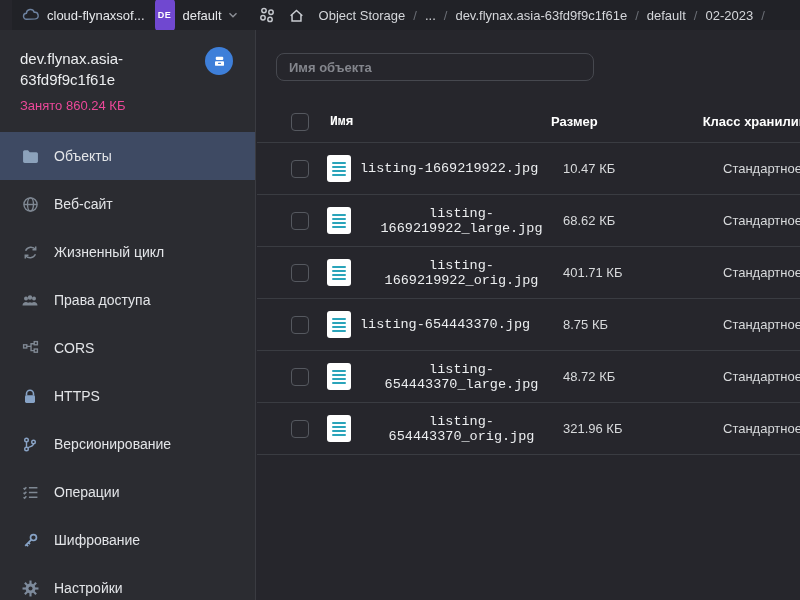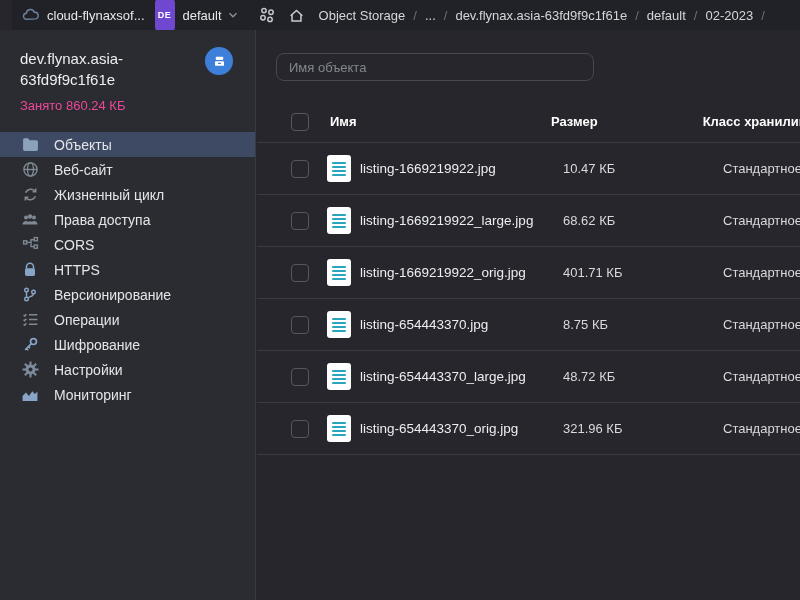--- a/index.html
+++ b/index.html
@@ -49,58 +49,59 @@
   }
   .bucket-usage { font-size:13px; color:#ec4899; margin-top:8px; }
   .bucket-action {
     position:absolute; top:17px; right:22px;
     width:28px; height:28px; border-radius:50%;
     background:#3e7fd9; border:none; cursor:pointer;
     display:flex; align-items:center; justify-content:center;
   }
   .nav { margin-top:19px; }
   .nav-item {
-    height:25px; display:flex; align-items:center;
+    height:48px; display:flex; align-items:center;
     padding-left:21px; cursor:pointer;
     font-size:14px; color:#e3e5e8;
   }
   .nav-item.active { background:#3e4a63; }
   .nav-ic { width:18px; height:18px; margin-right:15px; display:flex; align-items:center; justify-content:center; flex:none; }
 
   
   .main {
     position:absolute; top:30px; left:257px; right:0; bottom:0;
     background:#26262c; overflow:hidden;
   }
   .search-input {
     display:block; margin:23px 0 0 19px;
     width:318px; height:28px;
     background:transparent;
     border:1px solid #46484f; border-radius:8px;
     padding:0 12px; font-size:13px; color:#e8eaed;
     font-family:"Liberation Sans", sans-serif;
     outline:none;
+    font-weight:bold;
   }
   .search-input::placeholder { color:#84868d; }
 
   .table { margin-top:20px; width:560px; }
   .t-head, .t-row {
     display:flex; align-items:center;
     padding-left:34px;
     border-bottom:1px solid #3a3c42;
   }
   .t-head { height:42px; font-size:13px; font-weight:bold; color:#ffffff; }
   .t-row { height:52px; }
   .cb {
     width:18px; height:18px; flex:none;
     border:1.5px solid #55585f; border-radius:4px;
     background:transparent; cursor:pointer;
   }
   .cb-gap { width:18px; flex:none; }
-  .col-name { width:236px; display:flex; align-items:center; }
+  .col-name { width:236px; display:flex; align-items:center;font-family:Liberation Mono, monospace; }
   .col-name.head-cell { padding-left:3px; }
   .col-size { width:160px; font-size:13px; color:#d8dadc; }
   .col-class { flex:1; font-size:13px; color:#d8dadc; white-space:nowrap; }
   .t-head .col-size, .t-head .col-class { color:#fff; font-weight:bold; }
 
   .file-ic {
     width:24px; height:27px; flex:none;
     background:#ffffff; border-radius:3px;
     display:flex; flex-direction:column; align-items:center; justify-content:center;
     gap:2px; margin-right:9px;

